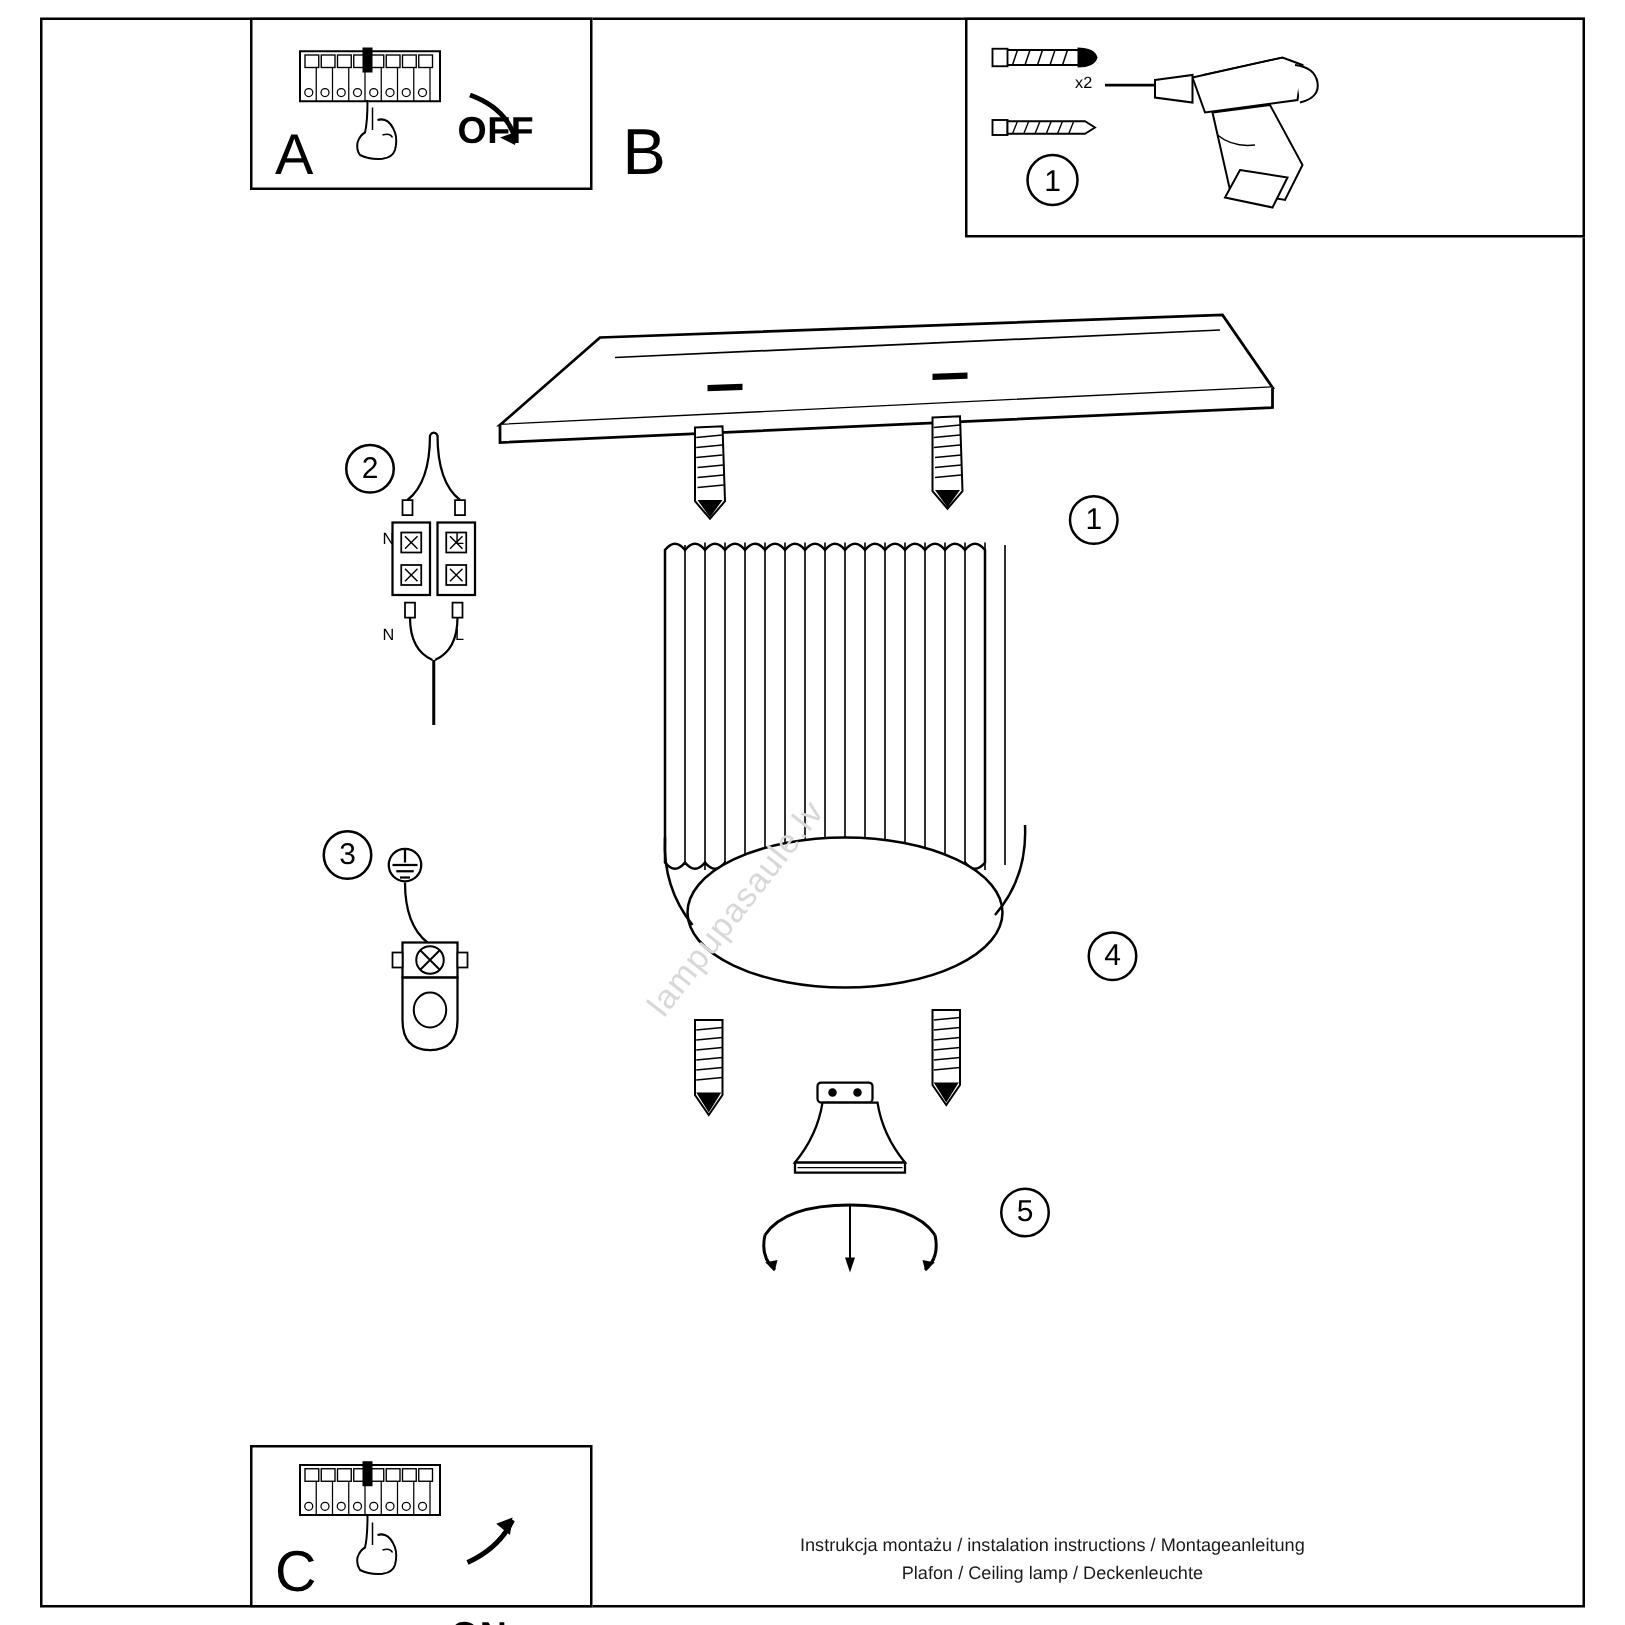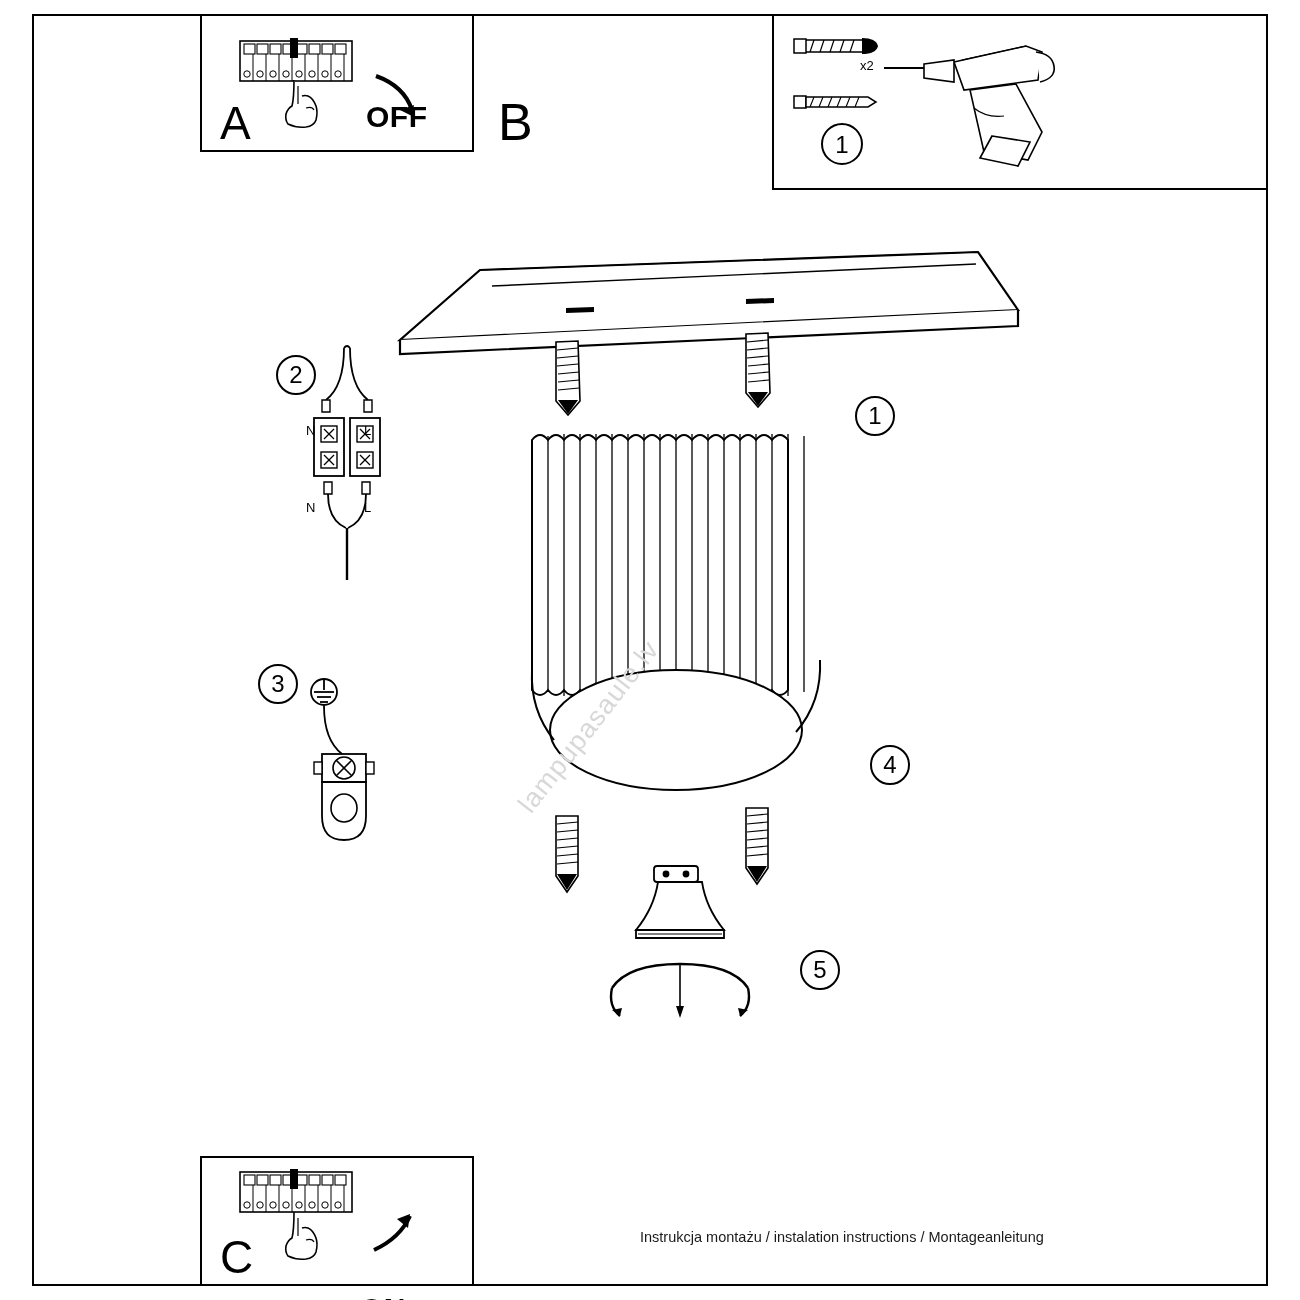--- a/index.html
+++ b/index.html
@@ -124,21 +124,21 @@
 
       <path d="M92 64 q0 18 -2 26 q-4 2 -6 8 q-1 6 2 10 q8 4 18 3 q8 -1 10 -7 q2 -8 0 -14 q-3 -8 -8 -10 q-3 -1 -6 0" fill="#fff" stroke="#000" stroke-width="1.6"></path>
       <path d="M96 70 l0 18" stroke="#000" stroke-width="1.2" fill="none"></path>
       <path d="M104 92 q6 -2 8 2" stroke="#000" stroke-width="1.2" fill="none"></path>
 
       <path d="M174 60 q28 10 36 34" fill="none" stroke="#000" stroke-width="4"></path>
       <path d="M210 100 l-12 -6 l14 -5 z" fill="#000"></path>
     </svg>
   </div>
   <div class="big-letter" style="left:220px; top:100px;">A</div>
-  <div class="label-off" style="left:366px; top:100px;">OFF</div>
+  <div class="label-off" style="left:366px; top:88px;">OFF</div>
 
   <div class="big-letter" style="left:498px; top:96px; font-size:52px;">B</div>
 
   <div class="frame" style="left:772px; top:14px; width:496px; height:176px;">
     <svg width="494" height="174" viewBox="0 0 494 174">
 
       <g>
         <path d="M30 24 l58 0 l12 6 l-12 6 l-58 0 z" fill="#fff" stroke="#000" stroke-width="1.5"></path>
         <g stroke="#000" stroke-width="1.2">
           <line x1="40" y1="24" x2="36" y2="36"></line>
@@ -423,15 +423,16 @@
 
       <path d="M172 92 q26 -12 36 -34" fill="none" stroke="#000" stroke-width="4"></path>
       <path d="M208 56 l-2 14 l-11 -9 z" fill="#000"></path>
     </svg>
   </div>
   <div class="big-letter" style="left:220px; top:1234px;">C</div>
   <div class="label-on" style="left:360px; top:1292px;text-align:center;">ON</div>
 
   <div class="footer" style="left:640px; top:1226px;text-align:center;">
     <div>Instrukcja montażu / instalation instructions / Montageanleitung</div>
+    <div>Plafon / Ceiling lamp / Deckenleuchte</div>
   </div>
 
 </div>
 
 </body></html>

